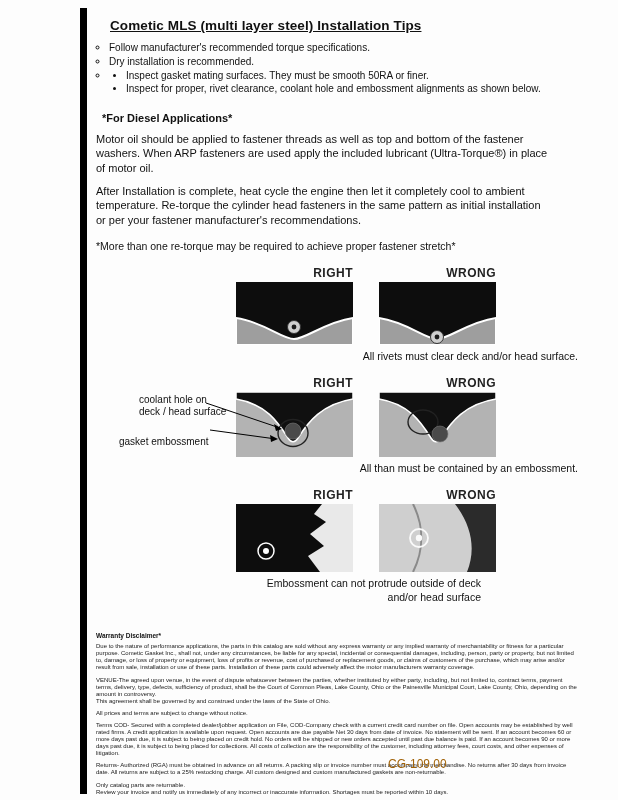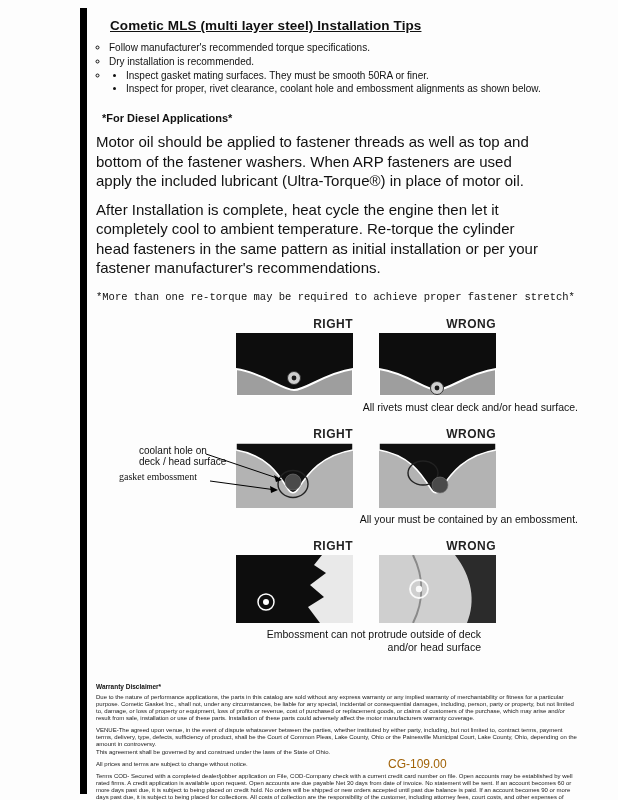--- a/index.html
+++ b/index.html
@@ -18,36 +18,36 @@
     font-size:13.5px; font-weight:bold; text-decoration:underline;
     margin:0 0 9px 14px; letter-spacing:0.1px;
   }
 
   ul.tips { margin:0; padding:0 0 0 13px; list-style-type:circle; font-size:10px; line-height:1.28; }
   ul.tips > li { margin:0 0 1px 0; }
   ul.subtips { margin:1px 0 0 0; padding:0 0 0 17px; list-style-type:disc; }
   ul.subtips > li { margin:0 0 1px 0; }
 
   .diesel-heading { font-size:11px; font-weight:bold; margin:16px 0 8px 6px; }
-  .para { font-size:15px; line-height:1.3; max-width:454px; margin:0 0 9px 0; }
-  .note { font-size:10.5px; margin:13px 0 0 0;font-family:Liberation Mono, monospace; }
+  .para { font-size:11px; line-height:1.3; max-width:454px; margin:0 0 9px 0; }
+  .note { font-size:10.5px; margin:13px 0 0 0; }
 
   .diagrams { margin:14px 0 0 140px; }
   .dia-block { margin-bottom:10px; }
   .dia-row { display:flex; gap:26px; }
   .rel { position:relative; }
   .dia-col { width:117px; }
   .dia-label { text-align:right; font-size:12px; letter-spacing:0.5px; margin-bottom:2px; color:#222;font-weight:bold; }
   .dia-col svg { display:block; }
   .dia-caption { font-size:10.5px; margin:5px 0 14px 0;text-align:right; }
   .cap-narrow { max-width:245px; line-height:1.3; }
 
   .annot { position:absolute; font-size:10px; line-height:1.18; white-space:pre-line; color:#111; }
   .annot1 { left:-97px; top:18px; width:92px; }
-  .annot2 { left:-117px; top:44px; width:102px;font-family:Liberation Serif, serif; }
+  .annot2 { left:-117px; top:60px; width:102px; }
   .annot-lines { position:absolute; left:-100px; top:0; pointer-events:none; z-index:3; }
 
   .disclaimer { margin-top:28px; width:481px; }
   .disc-heading { font-size:6.5px; font-weight:bold; margin:0 0 4px 0; }
   .disclaimer p { font-size:6px; line-height:1.18; margin:0 0 5px 0; white-space:pre-line; color:#1a1a1a; }
 
   .footer-code { position:absolute; left:388px; top:757px; font-size:12px; color:#a16207; }
 </style>
 </head>
 <body>
@@ -124,21 +124,21 @@
           <div class="dia-col">
             <div class="dia-label">WRONG</div>
             <svg width="117" height="65" viewBox="0 0 117 65">
               <rect width="117" height="65" fill="#b3b3b3"></rect>
               <path d="M0,0 H117 V7 C86,12 72,30 62,46 C59,51 55,51 52,46 C42,30 30,12 0,7 Z" fill="#101010" stroke="#ffffff" stroke-width="1.5"></path>
               <ellipse cx="44" cy="30" rx="15" ry="12" fill="none" stroke="#222" stroke-width="1.4"></ellipse>
               <circle cx="61" cy="42" r="8" fill="#4a4a4a" stroke="#777" stroke-width="0.6"></circle>
             </svg>
           </div>
         </div>
-        <div class="dia-caption">All your must be contained by an embossment.</div>
+        <div class="dia-caption">All than must be contained by an embossment.</div>
       </div>
 
       <div class="dia-block">
         <div class="dia-row">
           <div class="dia-col">
             <div class="dia-label">RIGHT</div>
             <svg width="117" height="68" viewBox="0 0 117 68">
               <rect width="117" height="68" fill="#e9e9e9"></rect>
               <path d="M0,0 H86 L78,10 L90,18 L74,30 L88,42 L72,52 L84,68 H0 Z" fill="#0d0d0d"></path>
               <circle cx="30" cy="47" r="8" fill="none" stroke="#ffffff" stroke-width="1.5"></circle>

